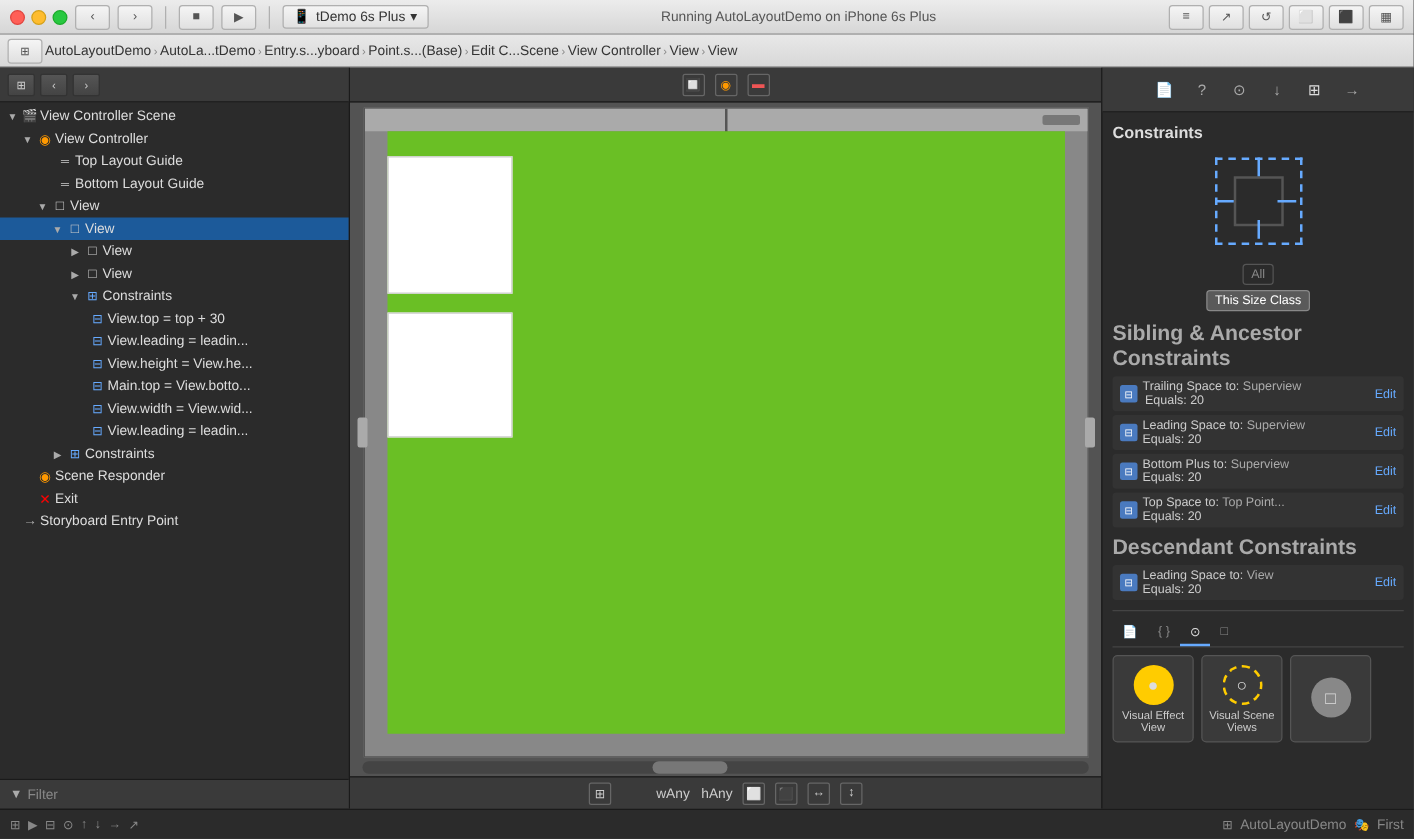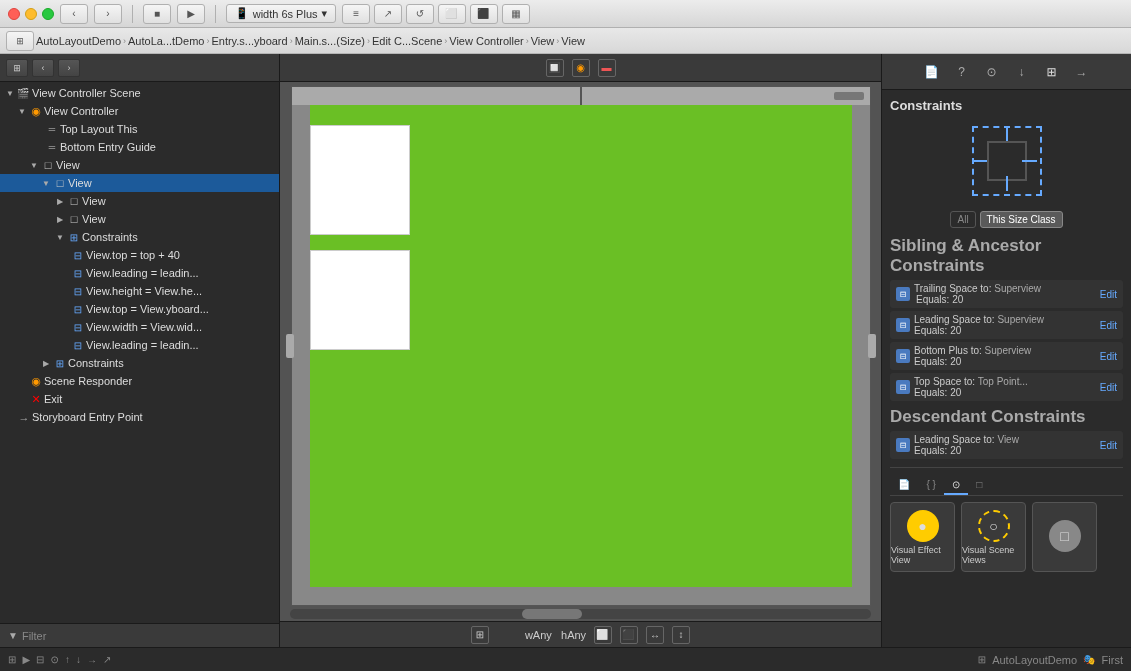--- a/index.html
+++ b/index.html
@@ -60,42 +60,42 @@
     
     .constraints-title { font-size: 13px; font-weight: 600; color: #ddd; margin-bottom: 8px; }
     .constraint-diagram { width: 80px; height: 80px; margin: 0 auto 10px; position: relative; }
     .cd-inner { width: 40px; height: 40px; border: 2px solid #555; position: absolute; top: 20px; left: 20px; }
     .cd-outer { width: 70px; height: 70px; border: 2px dashed #6af; position: absolute; top: 5px; left: 5px; }
     .cd-line-t { position: absolute; top: 5px; left: 39px; width: 2px; height: 15px; background: #6af; }
     .cd-line-b { position: absolute; top: 55px; left: 39px; width: 2px; height: 15px; background: #6af; }
     .cd-line-l { position: absolute; top: 39px; left: 5px; width: 15px; height: 2px; background: #6af; }
     .cd-line-r { position: absolute; top: 39px; left: 55px; width: 15px; height: 2px; background: #6af; }
 
-    .toggle-row { display: flex; gap: 4px; margin-bottom: 8px; align-items: center; justify-content: center; }
+    .toggle-row { display: flex; gap: 4px; margin-bottom: 8px; align-items: center; justify-content: center; flex-direction: column; }
     .toggle-btn { padding: 2px 6px; font-size: 10px; border-radius: 3px; cursor: pointer; }
     .toggle-btn.active { background: #5a5a5a; color: #fff; border: 1px solid #888; }
     .toggle-btn.inactive { background: transparent; color: #888; border: 1px solid #555; }
 
     .section-title { font-size: 17px; font-weight: 600; color: #aaa; margin: 6px 0 4px; text-transform: none; }
     .constraint-row { display: flex; align-items: center; background: #333; border-radius: 3px; margin-bottom: 3px; padding: 3px 6px; gap: 4px; }
     .cr-icon { width: 14px; height: 14px; background: #4a7abf; border-radius: 2px; display: flex; align-items: center; justify-content: center; font-size: 8px; color: white; flex-shrink: 0; }
     .cr-text { flex: 1; font-size: 10px; color: #ccc; }
     .cr-edit { font-size: 10px; color: #6af; cursor: pointer; }
 
     .object-library { margin-top: 8px; }
     .lib-tabs { display: flex; border-bottom: 1px solid #444; margin-bottom: 6px; }
     .lib-tab { padding: 3px 8px; font-size: 10px; cursor: pointer; color: #888; }
     .lib-tab.active { color: #ddd; border-bottom: 2px solid #6af; }
 
     .lib-items { display: flex; flex-wrap: wrap; gap: 6px; }
     .lib-item { width: 65px; height: 70px; background: #3a3a3a; border: 1px solid #555; border-radius: 4px; display: flex; flex-direction: column; align-items: center; justify-content: center; cursor: pointer; gap: 3px; }
     .lib-item-icon { width: 32px; height: 32px; background: #ffcc00; border-radius: 16px; display: flex; align-items: center; justify-content: center; font-size: 14px; }
     .lib-item-icon.dashed { background: transparent; border: 2px dashed #ffcc00; border-radius: 16px; }
     .lib-item-icon.gray { background: #555; }
-    .lib-item-label { font-size: 9px; color: #ccc; }
+    .lib-item-label { font-size: 9px; color: #ccc; text-align: center; }
 
     
     .bottom-bar { height: 24px; background: #2b2b2b; border-top: 1px solid #1a1a1a; display: flex; align-items: center; padding: 0 8px; gap: 6px; }
     .bb-icon { font-size: 10px; color: #888; }
     .bb-text { font-size: 11px; color: #888; }
   </style>
 </head>
 <body>
 
 <div class="titlebar">
@@ -105,22 +105,25 @@
     <div class="tl tl-green"></div>
   </div>
   <div class="titlebar-btn">‹</div>
   <div class="titlebar-btn">›</div>
   <div class="titlebar-sep"></div>
   <div class="titlebar-btn">■</div>
   <div class="titlebar-btn">▶</div>
   <div class="titlebar-sep"></div>
   <div class="scheme-btn">
     <span>📱</span>
-    <span>width 6s Plus</span>
+    <span>tDemo 6s Plus</span>
     <span>▾</span>
+  </div>
+  <div style="flex:1; display:flex; justify-content:center;">
+    <span class="run-status">Running AutoLayoutDemo on iPhone 6s Plus</span>
   </div>
   <div class="titlebar-right">
     <div class="titlebar-btn">≡</div>
     <div class="titlebar-btn">↗</div>
     <div class="titlebar-btn">↺</div>
     <div class="titlebar-btn">⬜</div>
     <div class="titlebar-btn">⬛</div>
     <div class="titlebar-btn">▦</div>
   </div>
 </div>
@@ -133,21 +136,21 @@
   <span class="breadcrumb-arrow">›</span>
   <div class="breadcrumb-item">
     <span>AutoLa...tDemo</span>
   </div>
   <span class="breadcrumb-arrow">›</span>
   <div class="breadcrumb-item">
     <span>Entry.s...yboard</span>
   </div>
   <span class="breadcrumb-arrow">›</span>
   <div class="breadcrumb-item">
-    <span>Main.s...(Size)</span>
+    <span>Point.s...(Base)</span>
   </div>
   <span class="breadcrumb-arrow">›</span>
   <div class="breadcrumb-item">
     <span>Edit C...Scene</span>
   </div>
   <span class="breadcrumb-arrow">›</span>
   <div class="breadcrumb-item">
     <span>View Controller</span>
   </div>
   <span class="breadcrumb-arrow">›</span>
@@ -179,27 +182,27 @@
 
       <div class="tree-item" style="padding-left:16px;">
         <span class="arrow">▼</span>
         <span class="icon" style="color:#f90; font-size:11px;">◉</span>
         <span class="label">View Controller</span>
       </div>
 
       <div class="tree-item" style="padding-left:34px;">
         <span class="arrow" style="width:10px;"></span>
         <span class="icon" style="color:#ccc; font-size:9px;">═</span>
-        <span class="label">Top Layout This</span>
+        <span class="label">Top Layout Guide</span>
       </div>
 
       <div class="tree-item" style="padding-left:34px;">
         <span class="arrow" style="width:10px;"></span>
         <span class="icon" style="color:#ccc; font-size:9px;">═</span>
-        <span class="label">Bottom Entry Guide</span>
+        <span class="label">Bottom Layout Guide</span>
       </div>
 
       <div class="tree-item" style="padding-left:28px;">
         <span class="arrow">▼</span>
         <span class="icon" style="color:#ccc;">□</span>
         <span class="label">View</span>
       </div>
 
       <div class="tree-item selected" style="padding-left:40px;">
         <span class="arrow">▼</span>
@@ -220,33 +223,33 @@
       </div>
 
       <div class="tree-item" style="padding-left:54px;">
         <span class="arrow">▼</span>
         <span class="icon" style="color:#6af; font-size:10px;">⊞</span>
         <span class="label">Constraints</span>
       </div>
 
       <div class="tree-item" style="padding-left:70px;">
         <span class="icon" style="color:#6af; font-size:10px;">⊟</span>
-        <span class="label">View.top = top + 40</span>
+        <span class="label">View.top = top + 30</span>
       </div>
       <div class="tree-item" style="padding-left:70px;">
         <span class="icon" style="color:#6af; font-size:10px;">⊟</span>
         <span class="label">View.leading = leadin...</span>
       </div>
       <div class="tree-item" style="padding-left:70px;">
         <span class="icon" style="color:#6af; font-size:10px;">⊟</span>
         <span class="label">View.height = View.he...</span>
       </div>
       <div class="tree-item" style="padding-left:70px;">
         <span class="icon" style="color:#6af; font-size:10px;">⊟</span>
-        <span class="label">View.top = View.yboard...</span>
+        <span class="label">Main.top = View.botto...</span>
       </div>
       <div class="tree-item" style="padding-left:70px;">
         <span class="icon" style="color:#6af; font-size:10px;">⊟</span>
         <span class="label">View.width = View.wid...</span>
       </div>
       <div class="tree-item" style="padding-left:70px;">
         <span class="icon" style="color:#6af; font-size:10px;">⊟</span>
         <span class="label">View.leading = leadin...</span>
       </div>
 

